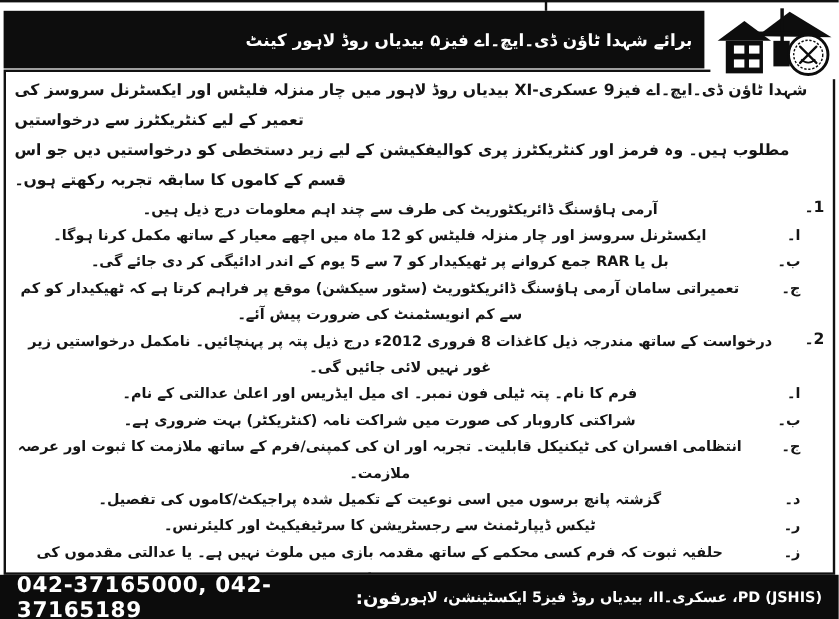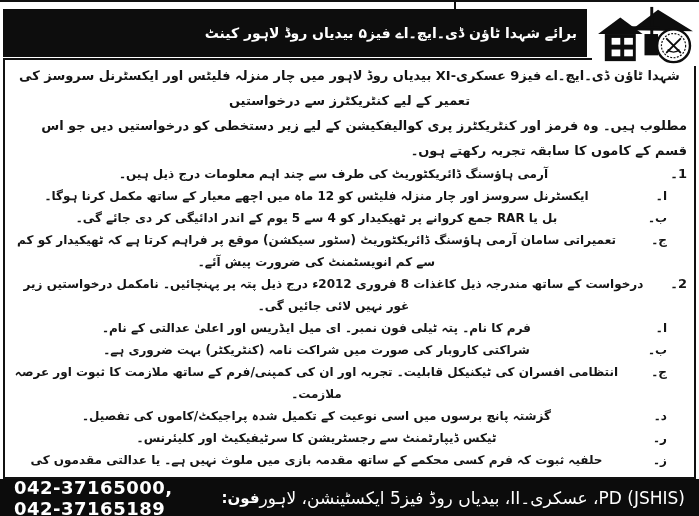--- a/index.html
+++ b/index.html
@@ -23,38 +23,38 @@
     position:absolute;left:592px;top:4px;width:105px;height:62px;
     background:#fff;z-index:3;display:flex;align-items:center;justify-content:center;
   }
 
   
   .body-box{
     position:absolute;left:3px;top:58px;width:693px;height:421px;
     border:2px solid #111;box-sizing:border-box;background:#fff;
     direction:rtl;padding:3px 7px 0 7px;overflow:hidden;
   }
-  .intro{font-size:13px;font-weight:bold;line-height:25px;text-align:center;}
-  .intro.center{text-align:right;}
+  .intro{font-size:13px;font-weight:bold;line-height:25px;text-align:left;}
+  .intro.center{text-align:left;}
 
   .row{display:flex;direction:rtl;line-height:22px;font-size:12px;font-weight:bold;}
   .row .marker{flex:0 0 auto;text-align:right;}
   .row.lvl1 .marker{width:32px;font-size:13px;}
   .row.lvl2{padding-right:20px;}
   .row.lvl2 .marker{width:46px;}
   .row .txt{flex:1 1 auto;text-align:center;}
 
   
   .footer{
     position:absolute;left:0;top:479px;width:699px;height:37px;
     background:#0c0c0c;color:#fff;direction:rtl;
     display:flex;align-items:center;justify-content:space-between;
     padding:0 14px;box-sizing:border-box;
   }
-  .footer .addr{font-size:17px;font-weight:normal;white-space:nowrap;}
+  .footer .addr{font-size:12px;font-weight:bold;white-space:nowrap;}
   .footer .phone-group{display:flex;direction:rtl;align-items:center;gap:8px;}
   .footer .phone-label{font-size:15px;font-weight:bold;}
   .footer .phones{font-size:18px;font-weight:bold;direction:ltr;unicode-bidi:isolate;letter-spacing:.5px;}
 </style>
 </head>
 <body>
 
 <div class="top-rule"></div>
 <div class="col-tick"></div>
 
@@ -96,21 +96,21 @@
   <div class="row lvl1">
     <span class="marker">1۔</span>
     <span class="txt">آرمی ہاؤسنگ ڈائریکٹوریٹ کی طرف سے چند اہم معلومات درج ذیل ہیں۔</span>
   </div>
   <div class="row lvl2">
     <span class="marker">ا۔</span>
     <span class="txt">ایکسٹرنل سروسز اور چار منزلہ فلیٹس کو 12 ماہ میں اچھے معیار کے ساتھ مکمل کرنا ہوگا۔</span>
   </div>
   <div class="row lvl2">
     <span class="marker">ب۔</span>
-    <span class="txt">بل یا RAR جمع کروانے پر ٹھیکیدار کو 4 سے 5 یوم کے اندر ادائیگی کر دی جائے گی۔</span>
+    <span class="txt">بل یا RAR جمع کروانے پر ٹھیکیدار کو 7 سے 5 یوم کے اندر ادائیگی کر دی جائے گی۔</span>
   </div>
   <div class="row lvl2">
     <span class="marker">ج۔</span>
     <span class="txt">تعمیراتی سامان آرمی ہاؤسنگ ڈائریکٹوریٹ (سٹور سیکشن) موقع پر فراہم کرتا ہے کہ ٹھیکیدار کو کم سے کم انویسٹمنٹ کی ضرورت پیش آئے۔</span>
   </div>
   <div class="row lvl1">
     <span class="marker">2۔</span>
     <span class="txt">درخواست کے ساتھ مندرجہ ذیل کاغذات 8 فروری 2012ء درج ذیل پتہ پر پہنچائیں۔ نامکمل درخواستیں زیر غور نہیں لائی جائیں گی۔</span>
   </div>
   <div class="row lvl2">

